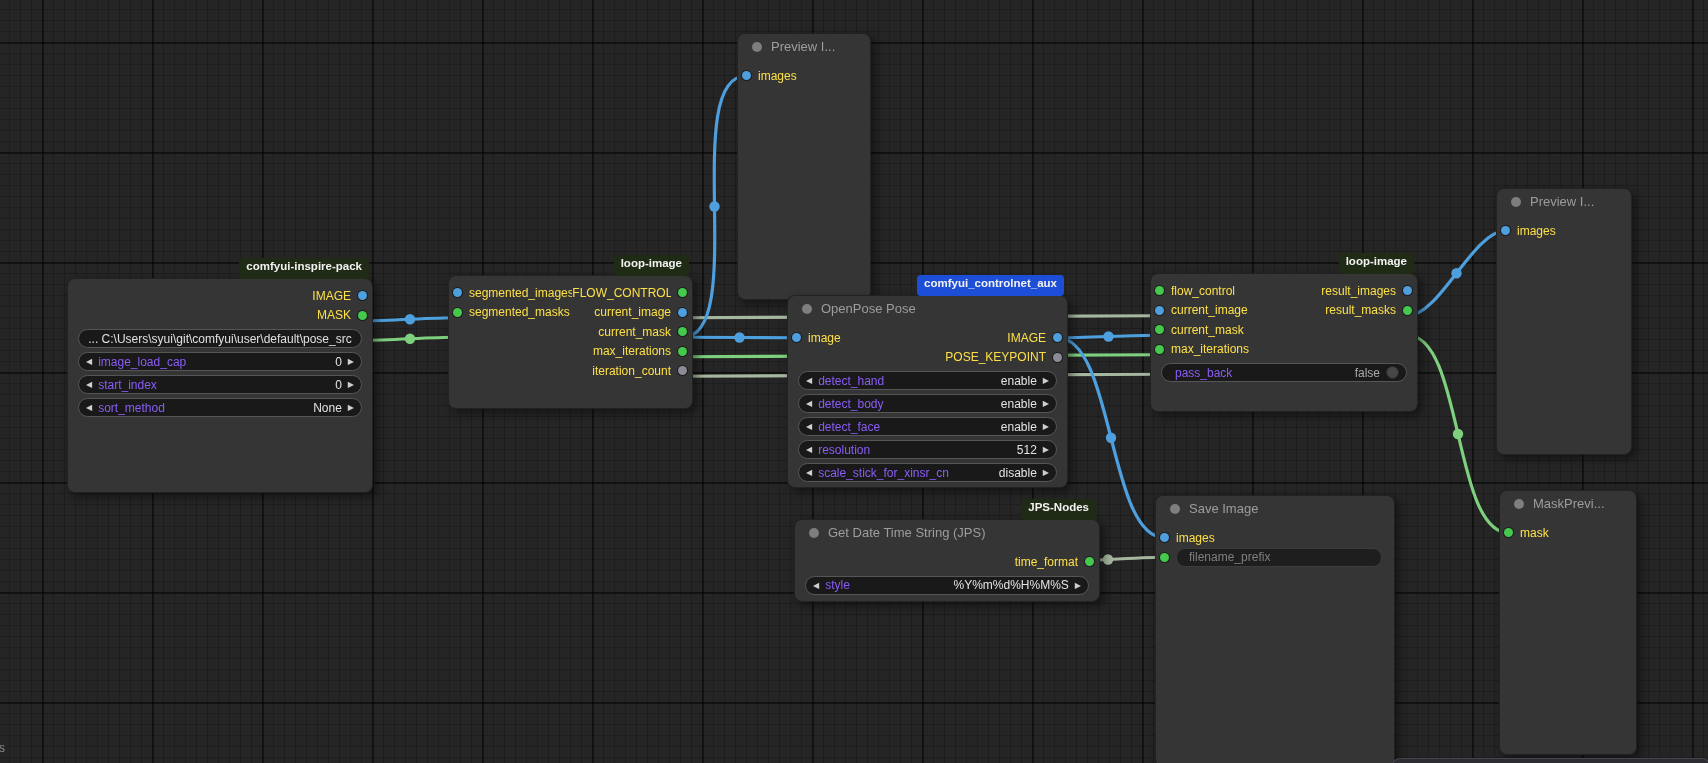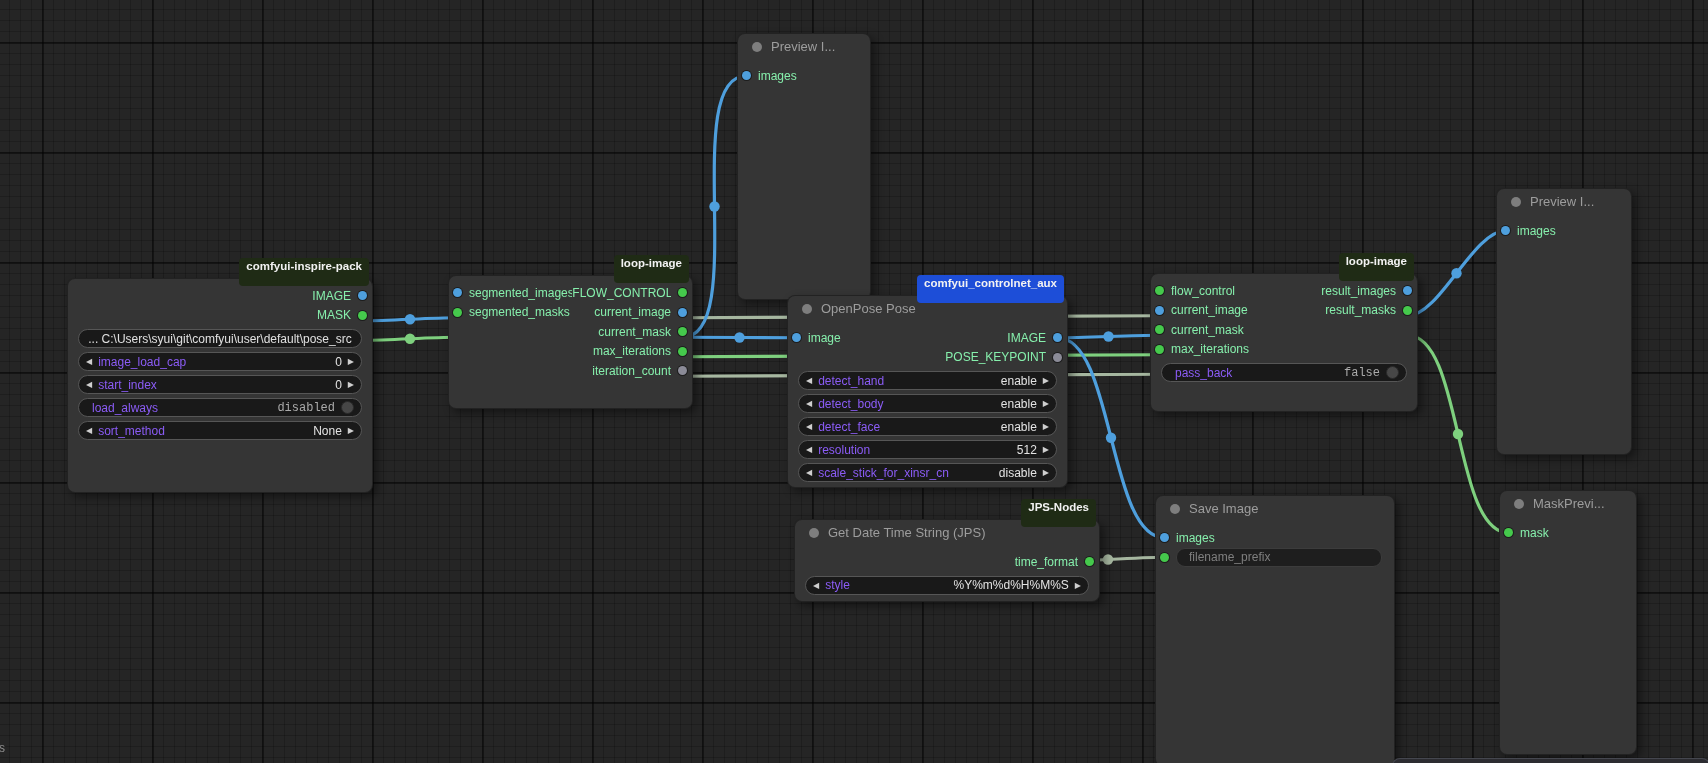--- a/index.html
+++ b/index.html
@@ -18,50 +18,50 @@
   #links{position:absolute;left:0;top:0;z-index:1;pointer-events:none;}
   #nodes{position:absolute;left:0;top:0;z-index:2;}
   .node{
     position:absolute;background:#353535;border-radius:8px;
     border:1px solid rgba(0,0,0,0.35);
     box-shadow:4px 4px 10px rgba(0,0,0,0.45);
     box-sizing:border-box;overflow:visible;
   }
   .node .clip{position:absolute;inset:0;overflow:hidden;border-radius:8px;}
   .badge{
-    position:absolute;top:-21px;right:3px;height:28px;line-height:16px;
+    position:absolute;top:-21px;right:3px;height:21px;line-height:16px;
     padding:0 7px;border-radius:4px;font-size:11.5px;font-weight:bold;
     white-space:nowrap;
   }
   .titlebar{height:25px;display:flex;align-items:center;padding-left:14px;}
   .tdot{width:10px;height:10px;border-radius:50%;background:#7e7e7e;flex:0 0 auto;}
   .ttext{margin-left:9px;font-size:13px;color:#9d9d9d;white-space:nowrap;overflow:hidden;}
   .slots{padding-top:7px;}
   .srow{height:19.5px;display:flex;align-items:center;position:relative;}
   .sin{display:flex;align-items:center;flex:1 1 auto;min-width:0;}
   .sout{display:flex;align-items:center;justify-content:flex-end;flex:1 1 auto;min-width:0;}
   .pdot{width:9px;height:9px;border-radius:50%;flex:0 0 auto;box-shadow:0 0 0 1px rgba(10,10,10,0.55);}
   .sin .pdot{margin-left:4px;margin-right:7px;}
   .sout .pdot{margin-right:5px;margin-left:7px;}
-  .slabel{font-size:12px;color:#86efac;white-space:nowrap;overflow:hidden;}
+  .slabel{font-size:12px;color:#fde047;white-space:nowrap;overflow:hidden;}
   .inpill{
     flex:1 1 auto;height:17px;margin-right:12px;border-radius:9px;
     background:#1e1e1e;border:1px solid #3c3c3c;display:flex;align-items:center;
     padding-left:12px;font-size:12px;color:#7f7f7f;white-space:nowrap;overflow:hidden;
   }
   .widgets{padding:4px 10px 4px 10px;}
   .widget{
     height:19px;margin-bottom:4px;border-radius:10px;background:#191919;
     border:1px solid #565656;display:flex;align-items:center;
     font-size:12px;box-sizing:border-box;padding:0 7px;
   }
   .warrow{color:#cFcFcF;font-size:8px;flex:0 0 auto;line-height:19px;}
   .wname{color:#8b5cf6;flex:1 1 auto;margin:0 6px;white-space:nowrap;overflow:hidden;}
   .wvalue{color:#e3e3e3;margin:1px 6px;white-space:nowrap;flex:0 0 auto;}
-  .widget.toggle .wvalue{color:#ababab;font-family:Liberation Mono, monospace;}
+  .widget.toggle .wvalue{color:#ababab;}
   .tknob{width:11px;height:11px;border-radius:50%;background:#474747;border:1px solid #2a2a2a;flex:0 0 auto;}
   .widget.textw{justify-content:center;}
   .widget.textw .wvalue{margin:0;color:#e0e0e0;overflow:hidden;}
   #corner-text{position:absolute;left:-1px;top:741px;font-size:12px;color:#8f8f8f;z-index:3;}
   #bottom-sliver{
     position:absolute;left:1392px;top:758px;width:316px;height:8px;z-index:2;
     background:#2c2c31;border:1px solid #45474f;border-bottom:none;border-radius:8px 8px 0 0;
   }
 </style>
 </head>
@@ -137,25 +137,20 @@
               <span class="wname">image_load_cap</span>
               <span class="wvalue">0</span>
               <span class="warrow">▶</span>
             </div>
             <div class="widget combo">
               <span class="warrow">◀</span>
               <span class="wname">start_index</span>
               <span class="wvalue">0</span>
               <span class="warrow">▶</span>
             </div>
-            <div class="widget toggle">
-              <span class="wname">load_always</span>
-              <span class="wvalue">disabled</span>
-              <span class="tknob"></span>
-            </div>
             <div class="widget combo">
               <span class="warrow">◀</span>
               <span class="wname">sort_method</span>
               <span class="wvalue">None</span>
               <span class="warrow">▶</span>
             </div>
           </div>
         </div>
       </div>
       <div class="node" style="left: 448px; top: 275px; width: 245px; height: 134px;">

